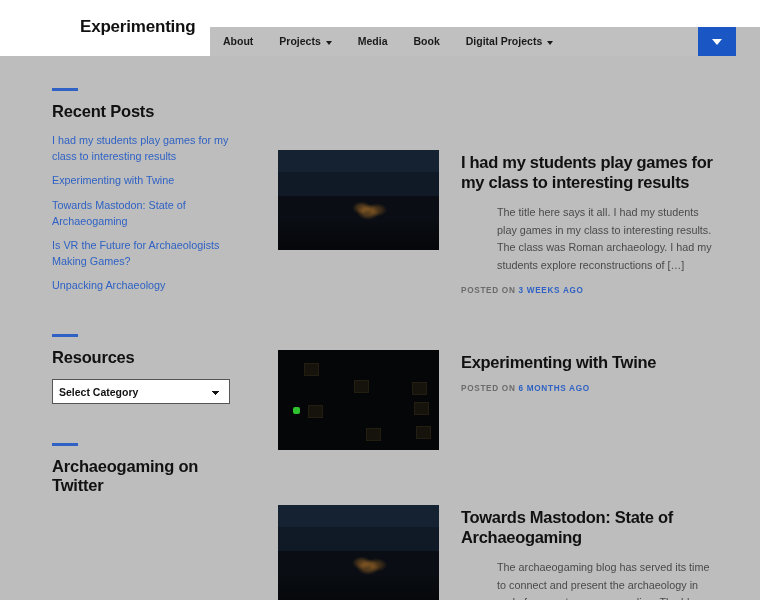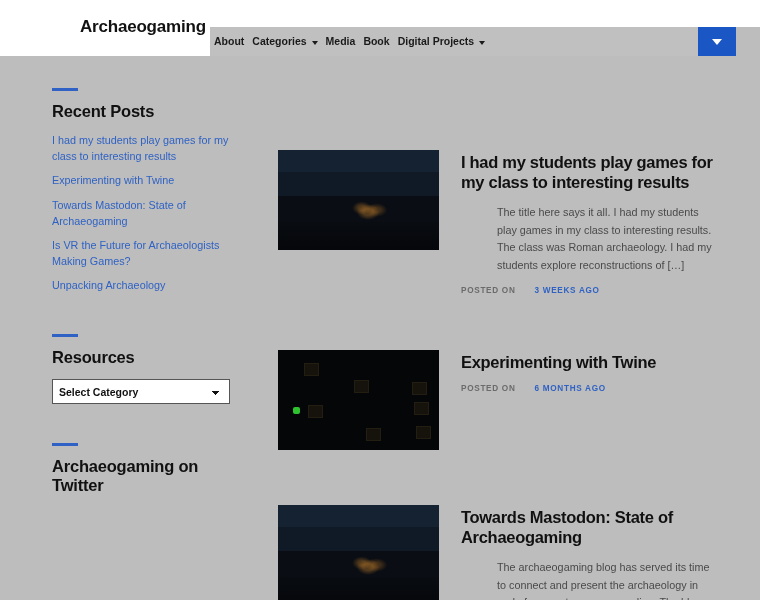--- a/index.html
+++ b/index.html
@@ -62,21 +62,21 @@
     left: 0; top: 0;
     height: 29px;
     display: flex;
     align-items: center;
     gap: 0px;
   }
   .nav-item {
     font-size: 10.5px;
     font-weight: 700;
     color: #1a1a1a;
-    padding: 0 4px;
+    padding: 0 13px;
     white-space: nowrap;
     display: flex;
     align-items: center;
     gap: 5px;
     height: 29px;
     line-height: 29px;
     cursor: pointer;
   }
   .caret {
     display: inline-block;
@@ -233,45 +233,44 @@
   }
   .post-meta {
     font-size: 8.2px;
     font-weight: 700;
     letter-spacing: 0.7px;
     color: #6b6b6b;
   }
   .post-meta .date {
     color: #2f62c4;
     cursor: pointer;
-    margin-left: 16px;
   }
 </style>
 </head>
 <body>
 
 <div class="site-header">
 
   <div class="brand-plate"></div>
-  <div class="brand-title">Archaeogaming</div>
+  <div class="brand-title">Experimenting</div>
 
   <div class="topbar">
     
 
     
   </div>
 
   <div class="navstrip">
     <div class="nav-bg"></div>
     <div class="nav-items">
       <div class="nav-item">
         <span>About</span>
       </div>
       <div class="nav-item">
-        <span>Categories</span>
+        <span>Projects</span>
         <span class="caret"></span>
       </div>
       <div class="nav-item">
         <span>Media</span>
       </div>
       <div class="nav-item">
         <span>Book</span>
       </div>
       <div class="nav-item">
         <span>Digital Projects</span>

